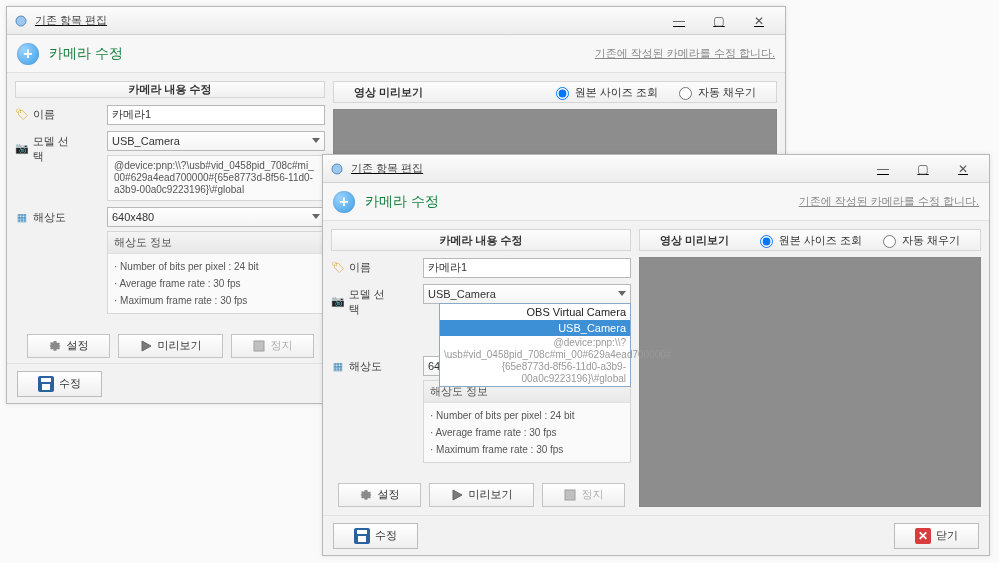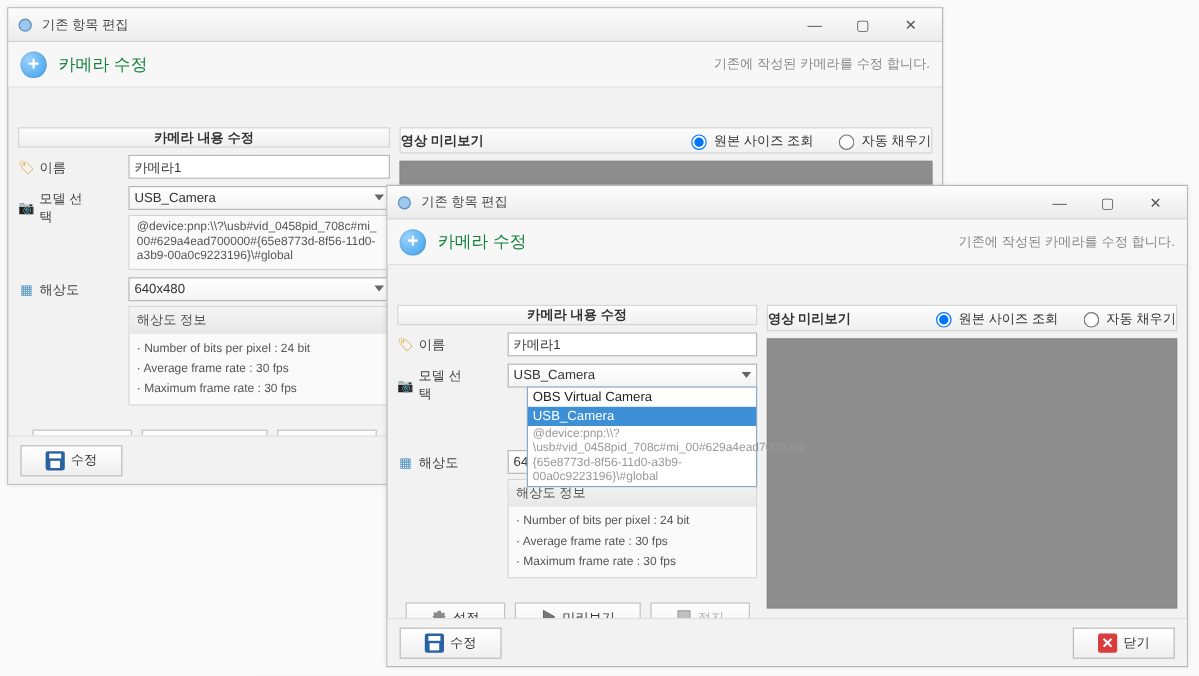--- a/index.html
+++ b/index.html
@@ -16,20 +16,21 @@
     .w1 { left: 6px; top: 6px; width: 780px; height: 398px; }
     .w2 { left: 322px; top: 154px; width: 668px; height: 402px; }
 
     .titlebar {
       height: 28px;
       display: flex;
       align-items: center;
       background: linear-gradient(#fcfcfc,#ececec);
       border-bottom: 1px solid #d0d0d0;
       padding: 0 6px;
+      text-decoration: underline;
     }
     .titlebar .win-icon {
       width: 16px; height: 16px; margin-right: 6px; display: inline-flex; align-items: center; justify-content: center;
     }
     .titlebar .win-title { font-size: 11px; color: #444; flex: 1; }
     .titlebar .win-btn {
       width: 40px; height: 20px; display: inline-flex; align-items: center; justify-content: center;
       font-size: 12px; color: #555; cursor: pointer;
     }
 
@@ -42,51 +43,50 @@
       border-bottom: 1px solid #e0e0e0;
     }
     .subheader .plus-icon {
       width: 22px; height: 22px; border-radius: 50%;
       background: radial-gradient(circle at 30% 30%, #9ad2ff, #3d9fe6);
       color: #fff; display: flex; align-items: center; justify-content: center;
       font-weight: bold; font-size: 16px; margin-right: 10px;
       box-shadow: inset 0 0 2px rgba(0,0,0,.2);
     }
     .subheader .sub-title { font-size: 14px; color: #15803d; flex: 1; }
-    .subheader .sub-desc { font-size: 11px; color: #888; }
+    .subheader .sub-desc { font-size: 11px; color: #888; text-decoration: underline; }
 
     .content { flex: 1; display: flex; gap: 8px; padding: 8px; overflow: hidden; }
 
     .left-panel { flex: 0 0 300px; display: flex; flex-direction: column; }
     .w1 .left-panel { flex-basis: 310px; }
     .right-panel { flex: 1; display: flex; flex-direction: column; }
 
     .section-head {
       height: 22px;
       background: linear-gradient(#fcfcfc,#f0f0f0);
       border: 1px solid #d6d6d6;
       display: flex; align-items: center; justify-content: center;
       font-size: 11px; color: #333; font-weight: bold;
       margin-bottom: 6px;
-      margin-top: 25px;
-    }
-    .section-head.split { justify-content: space-between; padding: 0 0; }
+    }
+    .section-head.split { justify-content: space-between; padding: 0 20px; }
     .section-head.split .radios { display: flex; align-items: center; gap: 16px; font-weight: normal; }
     .section-head.split .radios label { display: flex; align-items: center; gap: 3px; font-size: 11px; cursor: pointer; }
 
     .form-row { display: flex; align-items: flex-start; gap: 6px; margin-bottom: 6px; }
     .form-label { flex: 0 0 62px; font-size: 11px; color: #444; display: flex; align-items: center; gap: 4px; padding-top: 3px; }
     .form-label .ficon { width: 14px; height: 14px; display: inline-flex; align-items: center; justify-content: center; }
     .form-body { flex: 1; min-width: 0; margin-left: 24px; }
 
     .text-input, .select-input {
       width: 100%; height: 20px; border: 1px solid #b8b8b8; background: #fff;
       font-size: 11px; padding: 0 4px; color: #333;
     }
-    .select-wrap { position: relative; }
+    .select-wrap { position: relative; text-align: right; }
     .select-btn {
       width: 100%; height: 20px; border: 1px solid #b8b8b8; background: linear-gradient(#fff,#f4f4f4);
       font-size: 11px; padding: 0 18px 0 4px; color: #333; display: flex; align-items: center; cursor: pointer;
     }
     .select-btn::after {
       content: ""; position: absolute; right: 5px; top: 7px;
       border-left: 4px solid transparent; border-right: 4px solid transparent; border-top: 5px solid #666;
     }
     .dropdown-list {
       position: absolute; left: 16px; top: 19px; right: 0; border: 1px solid #8aa8c8; background: #fff; z-index: 10;

